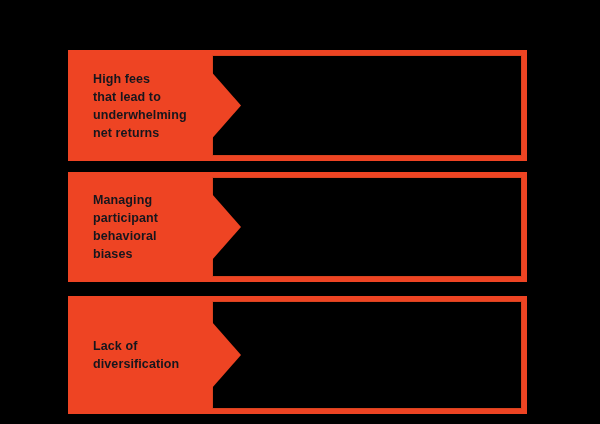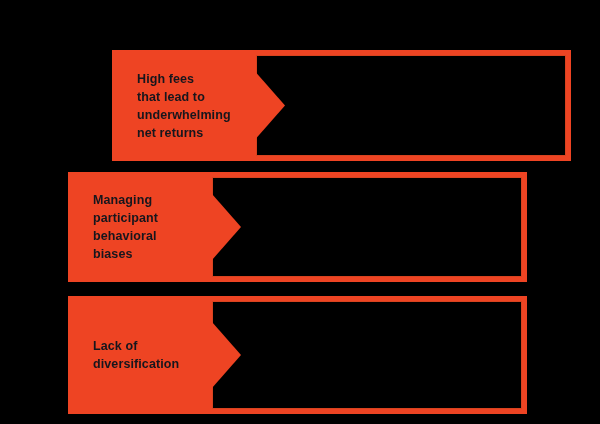--- a/index.html
+++ b/index.html
@@ -25,21 +25,21 @@
   }
 
   
   .banner {
     position: absolute;
     left: 68px;
     width: 459px;          
     background: #ee4423;   
     box-sizing: border-box;
   }
-  #banner-0 { top: 50px;  height: 111px; margin-left: 44px; }
+  #banner-0 { top: 50px;  height: 111px; }
   #banner-1 { top: 172px; height: 110px; }
   #banner-2 { top: 296px; height: 118px; padding-left: 8px; }
 
   
   .banner-body {
     position: absolute;
     left: 144px;           
     top: 5px;
     right: 5px;
     bottom: 5px;

